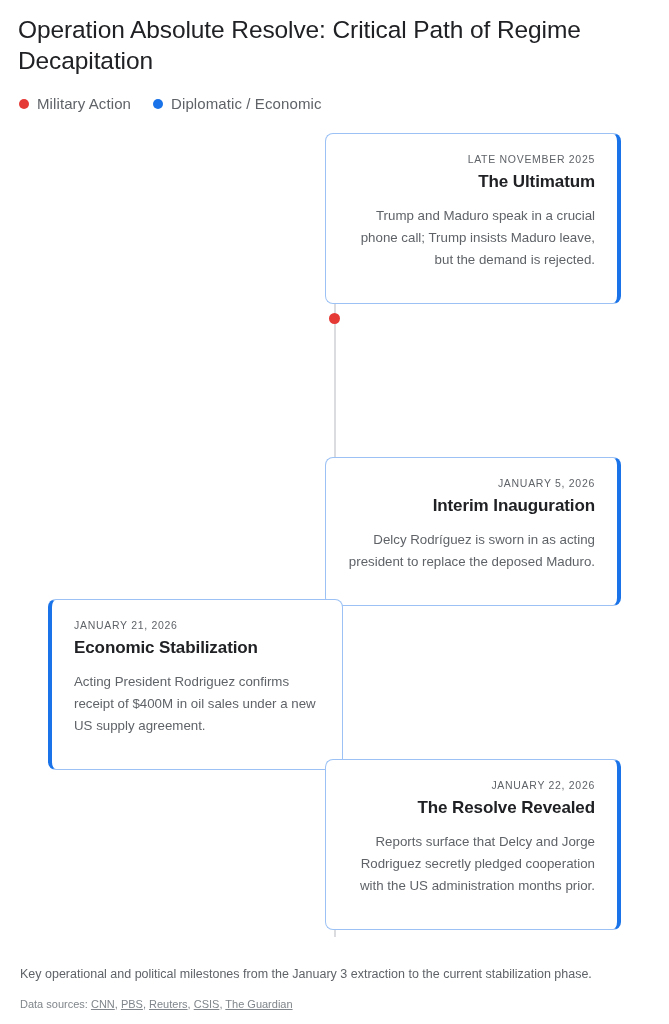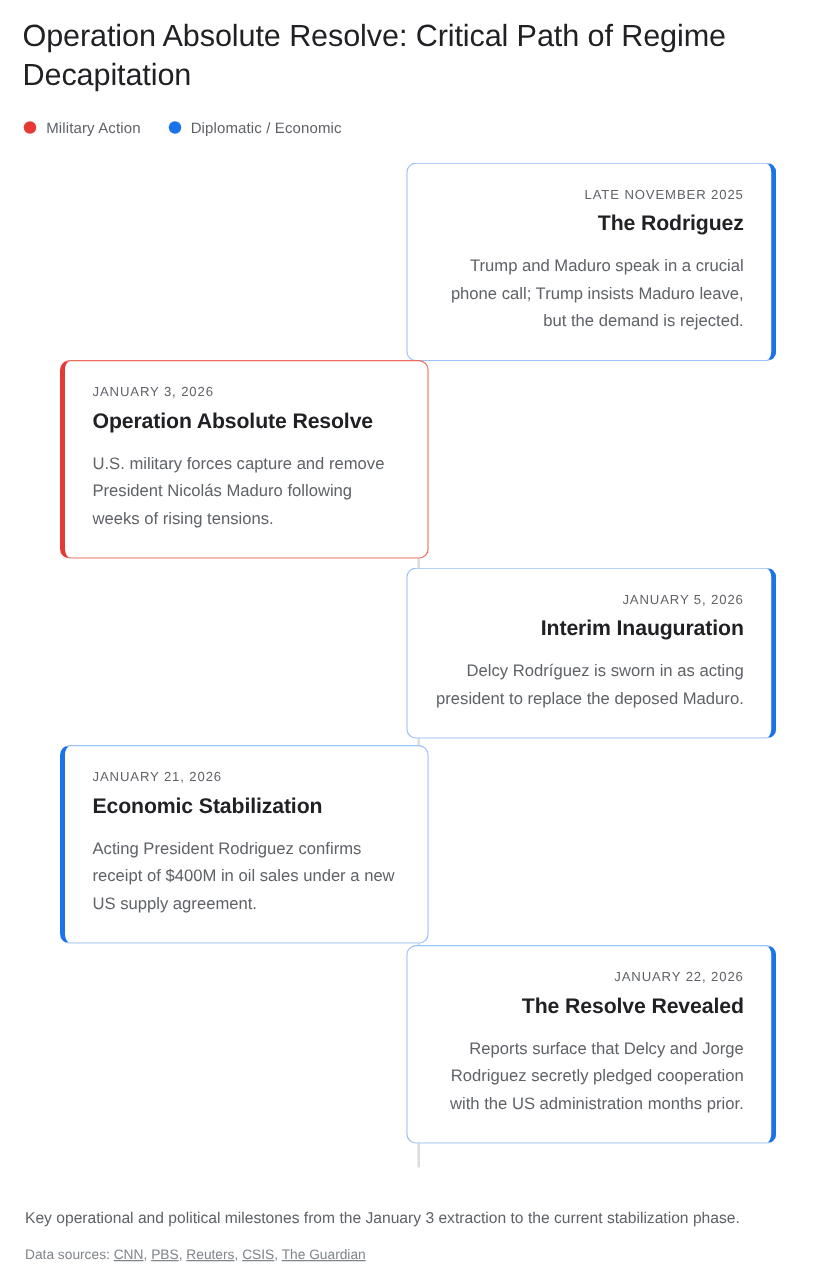--- a/index.html
+++ b/index.html
@@ -42,21 +42,21 @@
     margin-right: 22px;
   }
   .legend-dot {
     width: 10px;
     height: 10px;
     border-radius: 50%;
     margin-right: 8px;
     flex: 0 0 auto;
   }
   .legend-label {
-    font-size: 12px;
+    font-size: 15px;
     color: #5f6368;
     letter-spacing: 0.1px;
   }
 
   
   .timeline {
     position: relative;
     margin-top: 21px;
     height: 810px;
   }
@@ -73,21 +73,21 @@
     position: absolute;
     left: 0;
     right: 0;
   }
 
   .card {
     position: relative;
     box-sizing: border-box;
     background: #ffffff;
     border-radius: 8px;
-    padding: 18px 22px 20px 22px;
+    padding: 18px 22px 32px 22px;
   }
 
   
   .row.right .card {
     margin-left: 325px;
     margin-right: 48px;
     text-align: right;
     border: 1px solid #9cc2f5;
     border-right: 4px solid #1a73e8;
     border-top-right-radius: 8px;
@@ -180,32 +180,27 @@
   </div>
 </div>
 
 <div class="timeline">
   <div class="spine"></div>
 
   <div class="row right" style="top:0px;">
     <span class="dot" style="background:#1a73e8;"></span>
     <div class="card">
       <div class="card-date">LATE NOVEMBER 2025</div>
-      <div class="card-title">The Rodriguez</div>
+      <div class="card-title">The Ultimatum</div>
       <div class="card-desc">Trump and Maduro speak in a crucial phone call; Trump insists Maduro leave, but the demand is rejected.</div>
     </div>
   </div>
 
   <div class="row left" style="top:158px;">
     <span class="dot" style="background:#e53935;"></span>
-    <div class="card accent-red">
-      <div class="card-date">JANUARY 3, 2026</div>
-      <div class="card-title">Operation Absolute Resolve</div>
-      <div class="card-desc">U.S. military forces capture and remove President Nicolás Maduro following weeks of rising tensions.</div>
-    </div>
   </div>
 
   <div class="row right" style="top:324px;">
     <span class="dot" style="background:#1a73e8;"></span>
     <div class="card">
       <div class="card-date">JANUARY 5, 2026</div>
       <div class="card-title">Interim Inauguration</div>
       <div class="card-desc">Delcy Rodríguez is sworn in as acting president to replace the deposed Maduro.</div>
     </div>
   </div>

